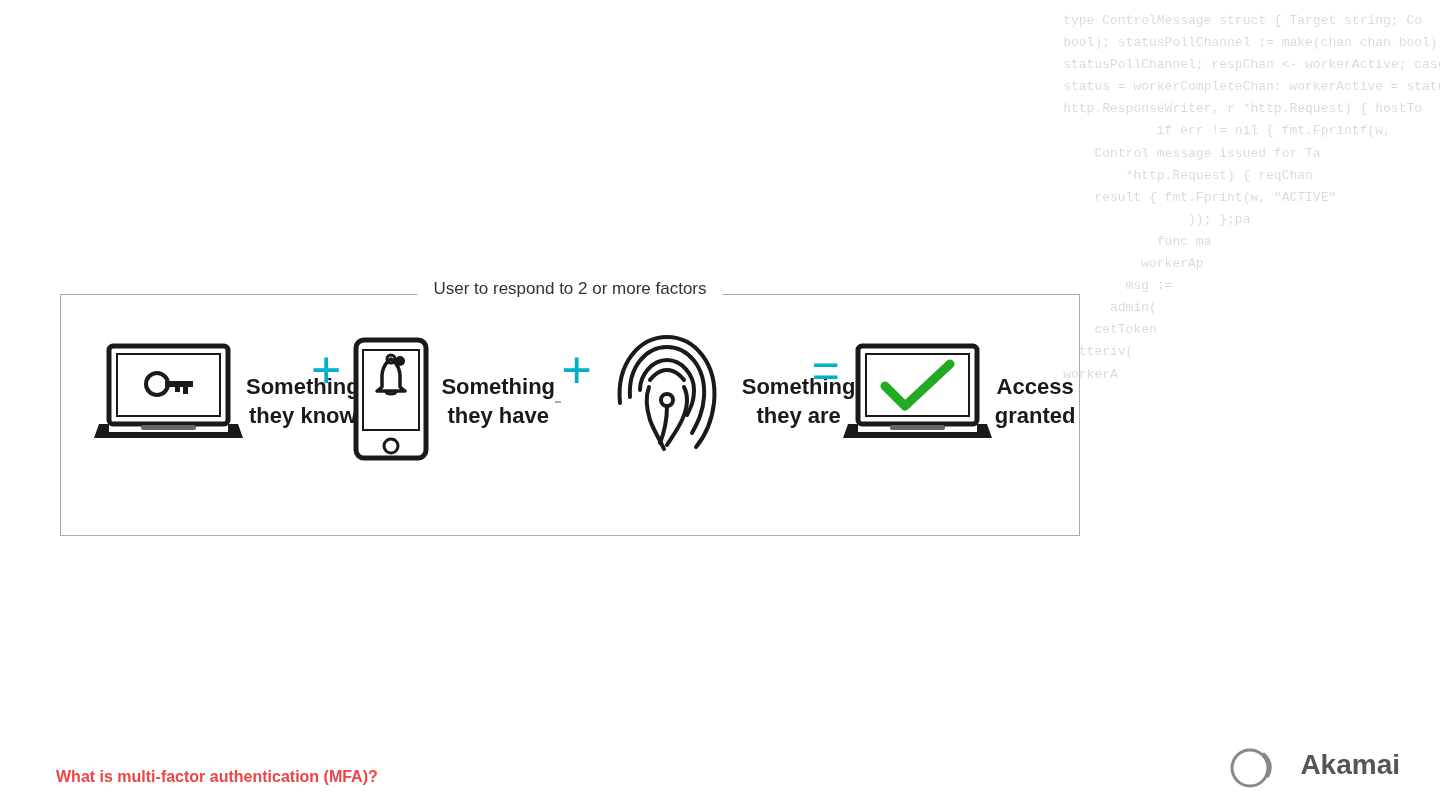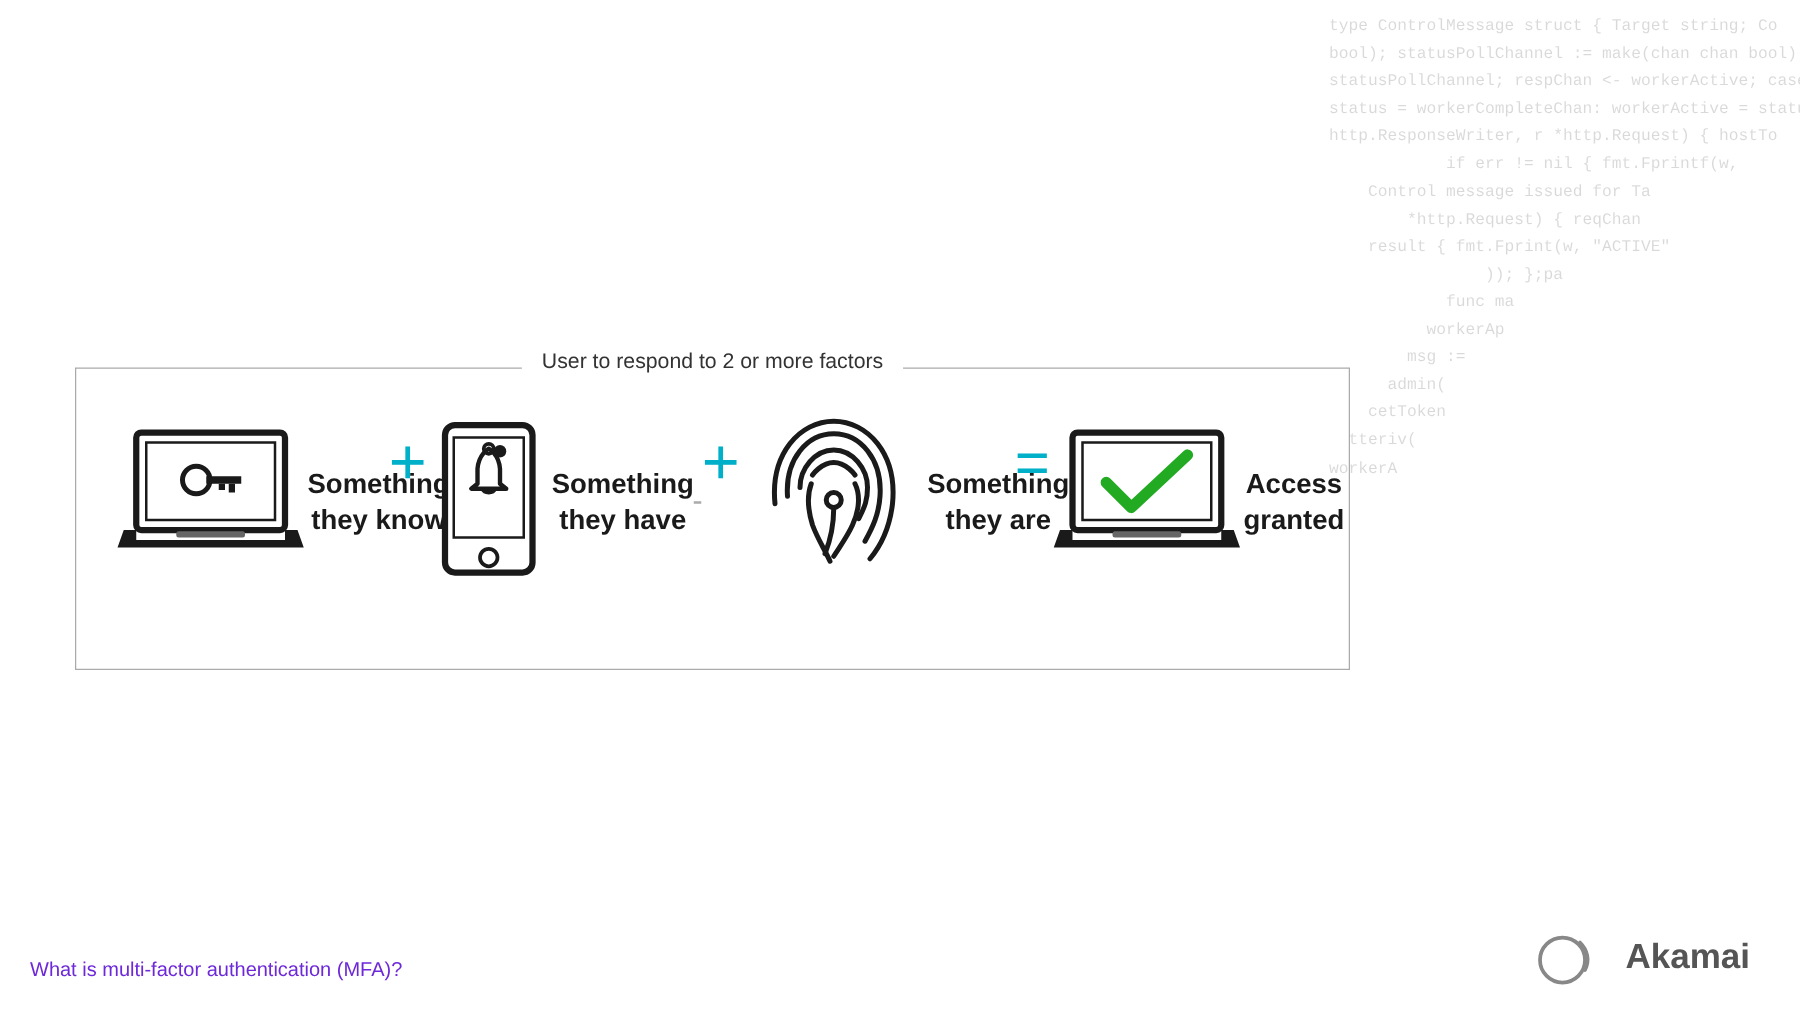--- a/index.html
+++ b/index.html
@@ -124,23 +124,24 @@
       color: #00b0c8;
       font-weight: 300;
       margin-bottom: 80px;
       flex-shrink: 0;
     }
 
     
     .footer {
       position: absolute;
       bottom: 24px;
-      left: 24px;
+      left: 56px;
       font-size: 16px;
-      color: #6d28d9;
+      color: #ef4444;
+      font-weight: bold;
     }
 
     
     .akamai-logo {
       position: absolute;
       bottom: 20px;
       right: 40px;
       display: flex;
       align-items: center;
       gap: 22px;

